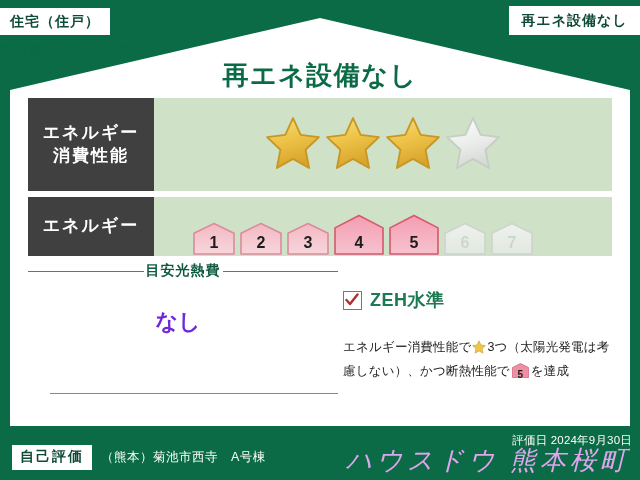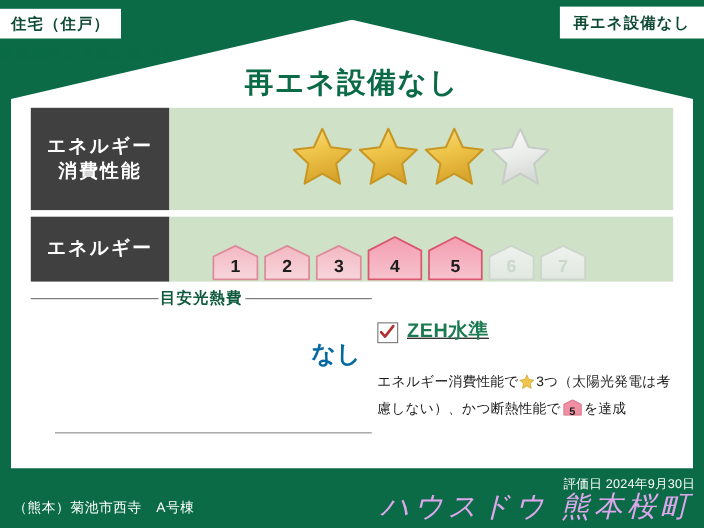--- a/index.html
+++ b/index.html
@@ -143,43 +143,42 @@
     color: #0f5a3f;
     font-size: 14px;
     font-weight: bold;
     letter-spacing: 1px;
     white-space: nowrap;
   }
   .cost-value {
     position: absolute;
     left: 0; top: 45px;
     width: 300px;
-    text-align: right;
-    color: #0369a1;
+    text-align: center;
+    color: #6d28d9;
     font-size: 22px;
     font-weight: bold;
   }
   .cost-rule-bottom {
     position: absolute;
     left: 22px; top: 131px;
     width: 288px; height: 1px;
     background: #8a8a8a;
   }
 
   
   .zeh-block {
     position: absolute;
     left: 315px; top: 26px;
     width: 268px;
   }
   .zeh-title-row {
     display: flex;
-    align-items: flex-end;
+    align-items: center;
     gap: 8px;
-    text-decoration: underline;
   }
   .checkbox {
     width: 19px; height: 19px;
     border: 1.6px solid #777;
     position: relative;
     background: #fff;
     flex: 0 0 auto;
   }
   .checkbox svg { position: absolute; left: 1px; top: 1px; }
   .zeh-title {
@@ -441,18 +440,19 @@
           <svg width="17" height="15" viewBox="0 0 34 30">
             <polygon points="17,1 33,9 33,29 1,29 1,9" fill="#ef8fa3" stroke="#d1607a" stroke-width="1.4"></polygon>
           </svg>
           <span class="gnum">5</span>
         </span><span>を達成</span>
       </div>
     </div>
   </div>
 
   <div class="footer">
+    <span class="self-eval">自己評価</span>
     <span class="footer-addr">（熊本）菊池市西寺　A号棟</span>
   </div>
   <div class="eval-date">評価日 2024年9月30日</div>
   <div class="watermark">ハウスドウ 熊本桜町</div>
 
 </div>
 
 </body></html>

